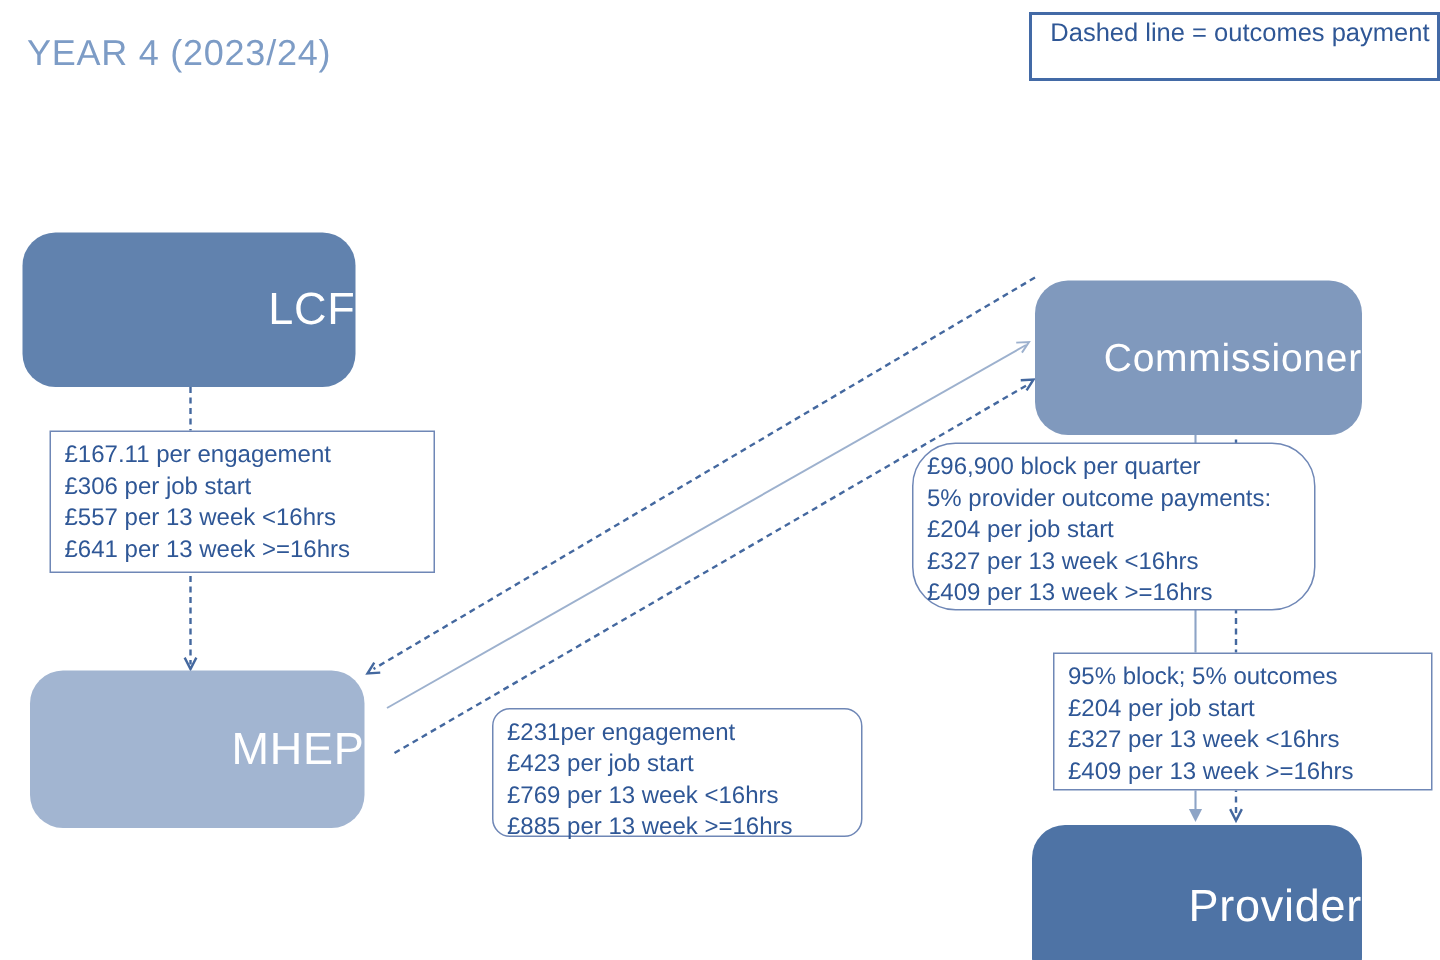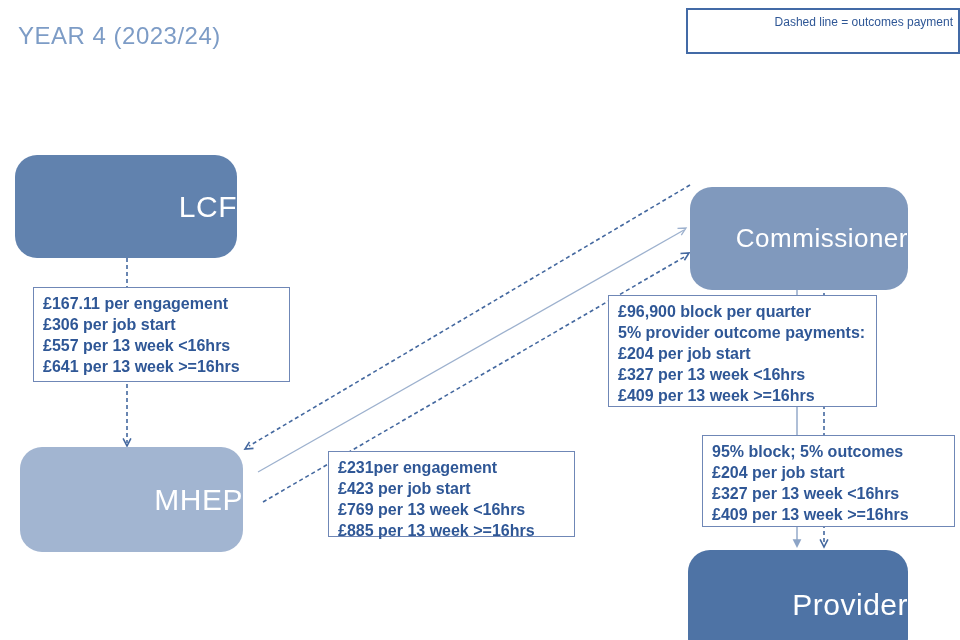--- a/index.html
+++ b/index.html
@@ -9,41 +9,41 @@
     font-family:"Liberation Sans", sans-serif;
   }
   .title {
     position:absolute; left:18px; top:22px;
     font-size:24px; letter-spacing:0.5px; color:#7d9cc6; font-weight:400;
   }
   .legend {
     position:absolute; left:686px; top:8px; width:259px; height:40px;
     border:2px solid #436aa6; background:#ffffff;
     padding:2px 5px 0 6px;
-    font-size:12px; line-height:20px; color:#2f5796;
+    font-size:17px; line-height:20px; color:#2f5796;
     white-space:nowrap;
   }
   .node {
     position:absolute; border-radius:22px;
     display:flex; align-items:center; justify-content:flex-end;
     color:#ffffff; letter-spacing:0.5px;
   }
   .node-lcf        { left:15px;  top:155px; width:222px; height:103px; background:#6182ae; font-size:30px; }
   .node-comm       { left:690px; top:155px; width:218px; height:103px; background:#8099bd; font-size:26px;margin-top:32px; }
   .node-mhep       { left:20px;  top:447px; width:223px; height:105px; background:#a2b5d1; font-size:30px; }
   .node-provider   { left:688px; top:550px; width:220px; height:110px; background:#4e73a5; font-size:30px; }
   .pay-box {
     position:absolute; background:#ffffff; border:1.5px solid #6f87b6;
     color:#2f5796; font-size:16px; line-height:21px;
-    padding:5px 6px 0 9px; white-space:nowrap;font-weight:bold;
+    padding:5px 6px 0 9px; white-space:nowrap;
   }
   .pay-lcf  { left:33px;  top:287px; width:240px; height:88px; }
-  .pay-comm { left:608px; top:295px; width:252px; height:105px; }
+  .pay-comm { left:608px; top:295px; width:252px; height:105px;border-radius:29px; }
   .pay-prov { left:702px; top:435px; width:236px; height:85px; }
-  .pay-mhep { left:328px; top:451px; width:230px; height:79px; }
+  .pay-mhep { left:328px; top:472px; width:230px; height:79px;border-radius:12px; }
   svg.connectors { position:absolute; left:0; top:0; z-index:1; }
   .layer2 { position:absolute; left:0; top:0; width:100%; height:100%; z-index:2; }
   .layer3 { position:absolute; left:0; top:0; width:100%; height:100%; z-index:3; pointer-events:none;text-align:right; }
   .layer3 > * { pointer-events:auto; }
 </style>
 </head>
 <body>
 
 <div class="canvas">
 

